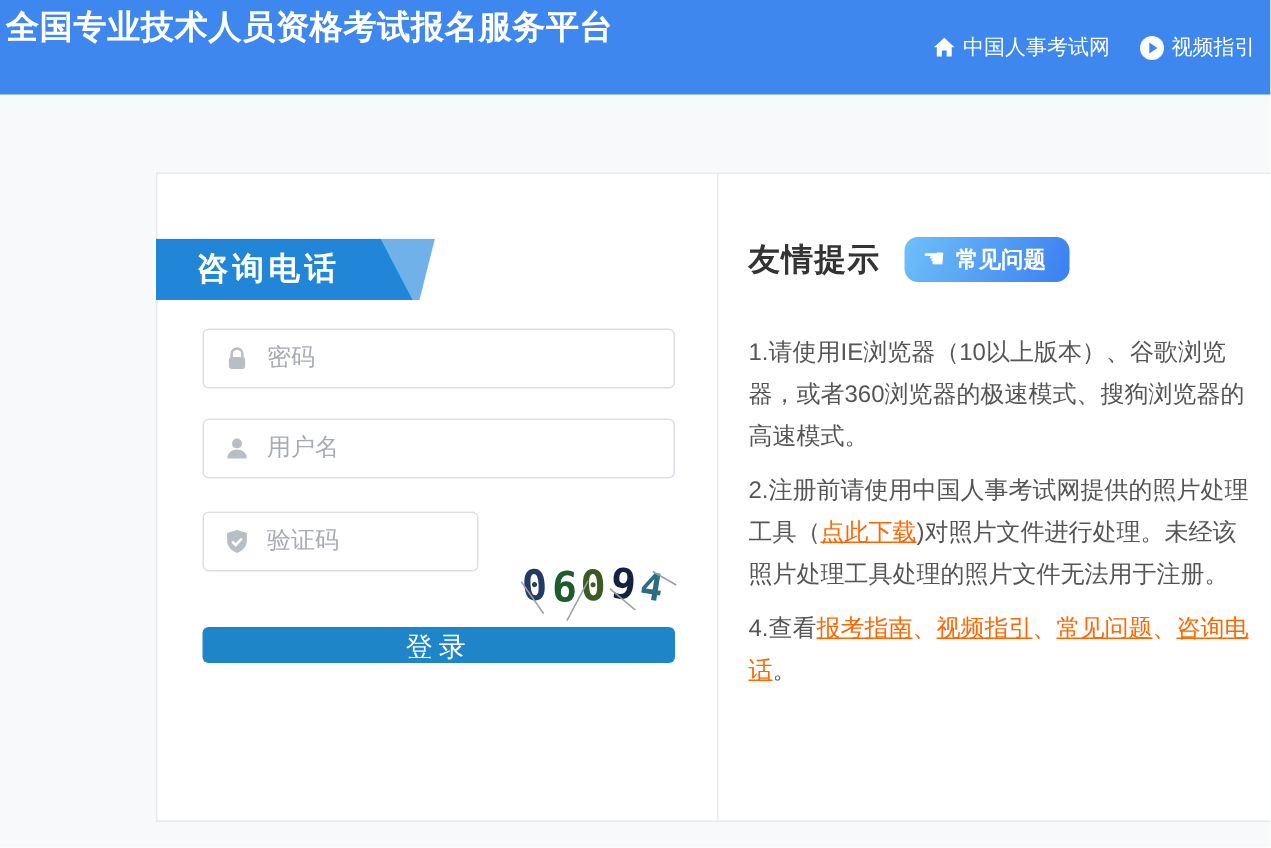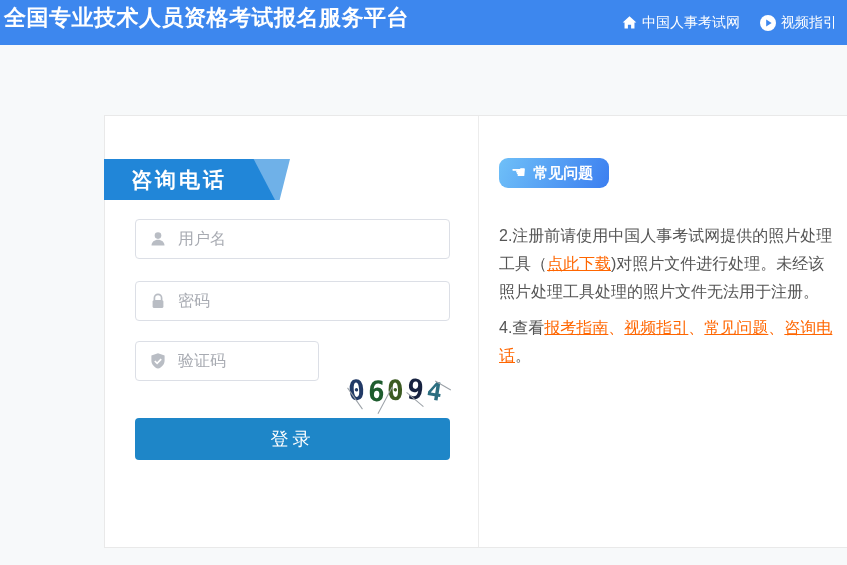--- a/index.html
+++ b/index.html
@@ -7,21 +7,21 @@
     --button-blue:#1e86c8; --link-blue:#3388ee; --orange:#ff6600;
     --pill-from:#6fc0f8; --pill-to:#3b7ef0;
   }
   *{box-sizing:border-box;}
   html,body{margin:0;padding:0;}
   body{
     width:847px;height:565px;overflow:hidden;position:relative;
     background:#f7f9fa;font-family:"Liberation Sans","DejaVu Sans",sans-serif;
   }
   
-  .header{height:45px;background:var(--header-blue);color:#fff;display:flex;justify-content:space-between;}
+  .header{height:63px;background:var(--header-blue);color:#fff;display:flex;justify-content:space-between;}
   .header-left{padding:6px 0 0 4px;}
   .header-title{font-size:22px;font-weight:bold;letter-spacing:0.5px;line-height:24px;}
   .header-subtitle{font-size:11px;font-weight:bold;margin-top:4px;letter-spacing:0.2px;}
   .header-right{display:flex;align-items:center;gap:20px;padding-right:10px;font-size:14px;}
   .nav-link{display:flex;align-items:center;gap:5px;cursor:pointer;white-space:nowrap;}
   .nav-link svg{display:block;}
   
   .card{
     position:absolute;left:104px;top:115px;width:743px;height:433px;
     background:#fff;border:1px solid #e9e9e9;border-right:none;display:flex;
@@ -66,21 +66,21 @@
   .captcha-digits span:nth-child(2){transform:rotate(3deg) translateY(1px);}
   .captcha-digits span:nth-child(3){transform:rotate(-2deg);}
   .captcha-digits span:nth-child(4){transform:rotate(5deg) translateY(-1px);}
   .captcha-digits span:nth-child(5){transform:rotate(9deg) translateY(2px);font-size:25px;}
   .captcha-img i{position:absolute;background:#9aa0a6;height:1px;display:block;}
   .captcha-img i:nth-of-type(1){width:26px;left:2px;bottom:6px;transform:rotate(55deg);}
   .captcha-img i:nth-of-type(2){width:30px;left:30px;bottom:4px;transform:rotate(-62deg);}
   .captcha-img i:nth-of-type(3){width:22px;right:24px;bottom:5px;transform:rotate(40deg);}
   .captcha-img i:nth-of-type(4){width:18px;right:-2px;top:8px;transform:rotate(30deg);}
   .login-btn{
-    display:block;width:100%;height:42px;margin-top:29px;border:none;border-radius:4px;
+    display:block;width:100%;height:24px;margin-top:29px;border:none;border-radius:4px;
     background:var(--button-blue);color:#fff;font-size:18px;letter-spacing:4px;
     cursor:pointer;font-family:inherit;
   }
   .forgot{
     margin-top:24px;text-align:center;font-size:15px;color:var(--link-blue);
   }
   .forgot a{color:var(--link-blue);text-decoration:none;cursor:pointer;}
   
   .tips-header{display:flex;align-items:center;gap:16px;height:30px;}
   .tips-title{font-size:21px;font-weight:bold;color:#333;letter-spacing:1px;}
@@ -126,36 +126,36 @@
 
 <div class="card">
 
   <div class="left-panel">
     <div class="ribbon">
       <div class="ribbon-light"></div>
       <div class="ribbon-main">咨询电话</div>
     </div>
 
     <div class="form">
+      <div class="input-row pw">
+        <input class="text-input" type="password" placeholder="密码" style="">
+        <span class="input-icon">
+          <svg width="18" height="18" viewBox="0 0 18 18">
+              <path d="M5.4 8.2 V6 a3.6 3.6 0 0 1 7.2 0 v2.2" fill="none" stroke="#b9bdc4" stroke-width="1.7"></path>
+              <rect x="3.6" y="8" width="10.8" height="8" rx="1.6" fill="#b9bdc4"></rect>
+            </svg>
+        </span>
+      </div>
+
       <div class="input-row">
         <input class="text-input" type="text" placeholder="用户名" style="">
         <span class="input-icon">
           <svg width="18" height="18" viewBox="0 0 18 18">
               <circle cx="9" cy="5.6" r="3.3" fill="#b9bdc4"></circle>
               <path d="M2.5 15.6c0-3.6 2.9-5.9 6.5-5.9s6.5 2.3 6.5 5.9z" fill="#b9bdc4"></path>
-            </svg>
-        </span>
-      </div>
-
-      <div class="input-row pw">
-        <input class="text-input" type="password" placeholder="密码" style="">
-        <span class="input-icon">
-          <svg width="18" height="18" viewBox="0 0 18 18">
-              <path d="M5.4 8.2 V6 a3.6 3.6 0 0 1 7.2 0 v2.2" fill="none" stroke="#b9bdc4" stroke-width="1.7"></path>
-              <rect x="3.6" y="8" width="10.8" height="8" rx="1.6" fill="#b9bdc4"></rect>
             </svg>
         </span>
       </div>
 
       <div class="captcha-row">
         <div class="input-wrap">
           <input class="text-input" type="text" placeholder="验证码" style="">
           <span class="input-icon">
             <svg width="18" height="18" viewBox="0 0 18 18">
                 <path d="M9 1.3 l6.6 2.1 v5 c0 4-2.9 6.9-6.6 8.2 C5.3 15.3 2.4 12.4 2.4 8.4 v-5 Z" fill="#b9bdc4"></path>
@@ -178,24 +178,26 @@
         </div>
       </div>
 
       <button class="login-btn">登录</button>
 
     </div>
   </div>
 
   <div class="right-panel">
     <div class="tips-header">
+      <span class="tips-title">友情提示</span>
       <button class="faq-pill">
         <span class="hand-icon">☚</span>
         <span>常见问题</span>
       </button>
     </div>
     <div class="tips-body">
+        <p><span>1.请使用IE浏览器（10以上版本）、谷歌浏览器，或者360浏览器的极速模式、搜狗浏览器的高速模式。</span></p>
         <p><span>2.注册前请使用中国人事考试网提供的照片处理工具（</span><a class="tip-link">点此下载</a><span>)对照片文件进行处理。未经该照片处理工具处理的照片文件无法用于注册。</span></p>
         <p><span>4.查看</span><a class="tip-link">报考指南</a><span class="orange-sep">、</span><a class="tip-link">视频指引</a><span class="orange-sep">、</span><a class="tip-link">常见问题</a><span class="orange-sep">、</span><a class="tip-link">咨询电话</a><span>。</span></p>
       </div>
   </div>
 
 </div>
 
 </body></html>

